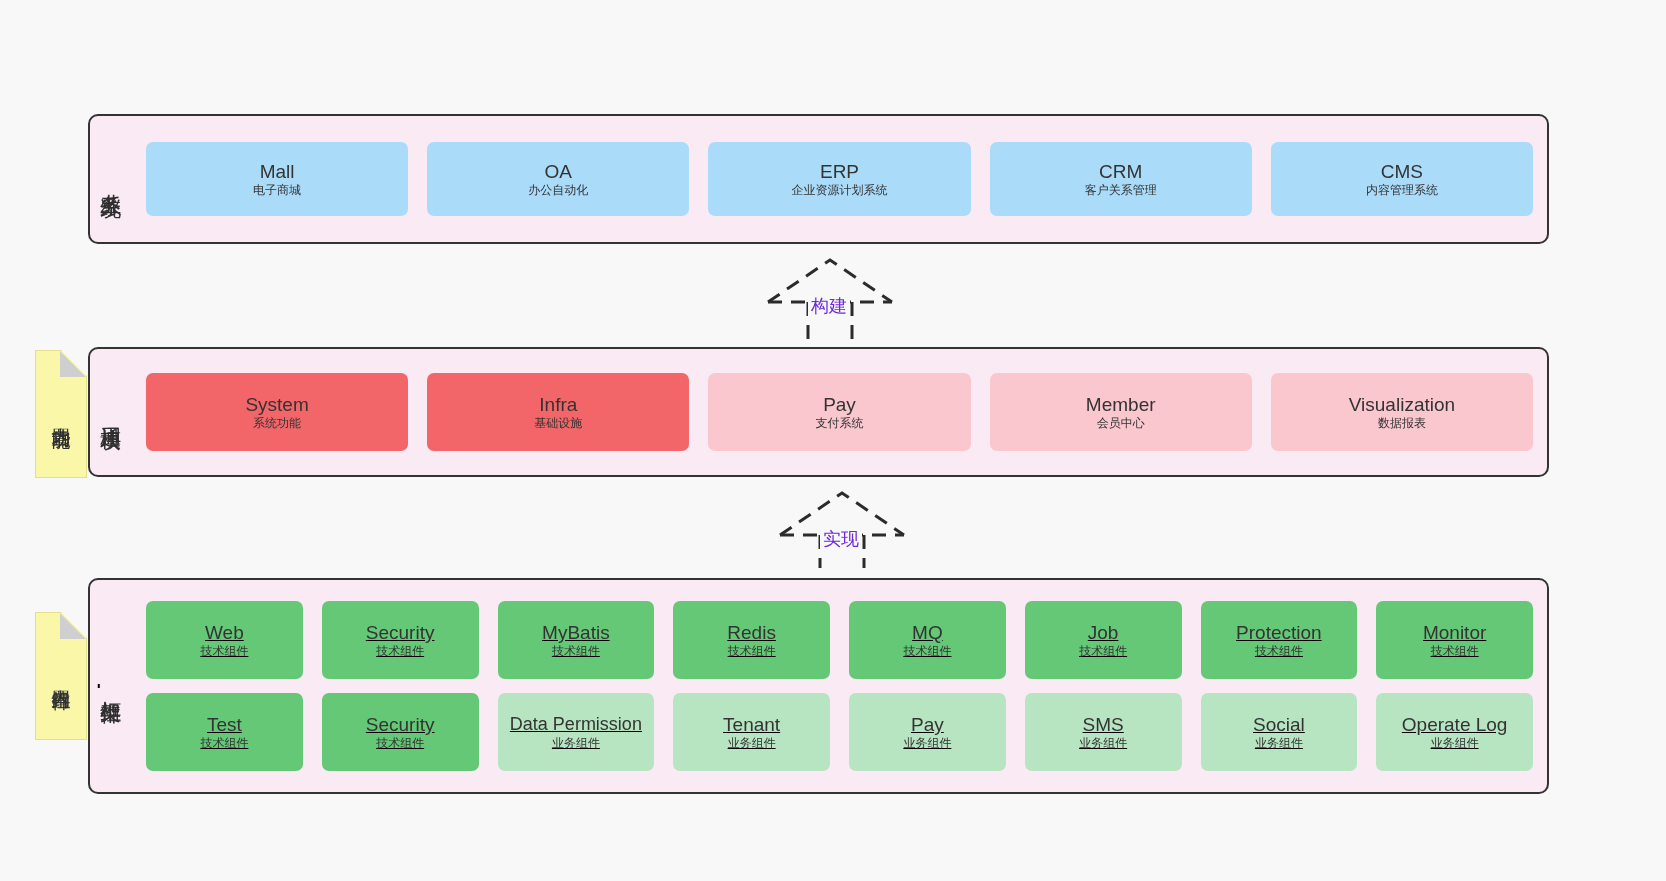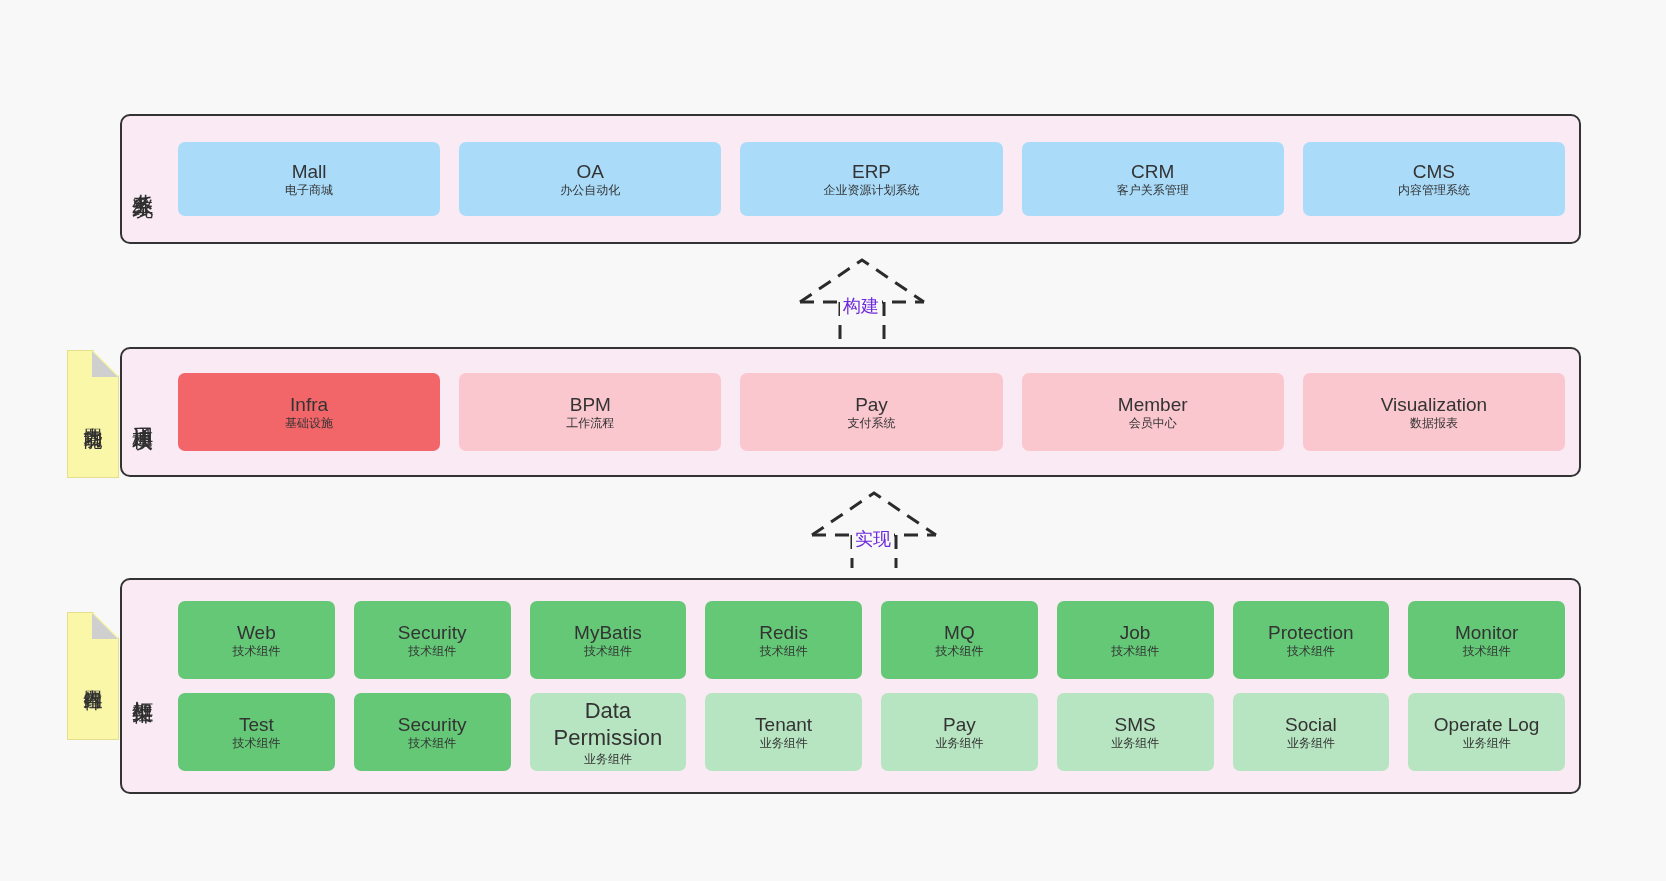--- a/index.html
+++ b/index.html
@@ -8,21 +8,20 @@
     height: 881px;
     background: #f8f8f8;
     font-family: "Liberation Sans", "DejaVu Sans", sans-serif;
     overflow: hidden;
   }
   #stage {
     position: relative;
     width: 1430px;
     height: 881px;
     background: #f8f8f8;
-    margin-left: 32px;
   }
 
   
   .layer {
     position: absolute;
     background: #f9eaf4;
     border: 2px solid #333333;
     border-radius: 10px;
     display: flex;
     align-items: stretch;
@@ -62,21 +61,21 @@
     display: flex;
     flex-direction: column;
     align-items: center;
     justify-content: center;
     text-align: center;
     line-height: 1.22;
     color: #333333;
   }
   .card .t-en { font-size: 19px; }
   .card .t-cn { font-size: 12px; }
-  .card.three-line .t-en { font-size: 22px; }
+  .card.three-line .t-en { font-size: 18px; }
 
   .c-blue        { background: #aadcfa; }
   .c-red         { background: #f2666a; }
   .c-pink        { background: #fbc7cf; }
   .c-green       { background: #64c877; }
   .c-lightgreen  { background: #b7e5c1; }
 
   
   .note {
     position: absolute;
@@ -164,26 +163,26 @@
   <div class="note" style="left:35px; top:350px; width:52px; height:128px;">
     <div class="fold"></div>
     <span>内置功能</span>
   </div>
 
   <div class="layer" style="left:88px; top:347px; width:1461px; height:130px;">
     <div class="layer-title">通用模块</div>
     <div class="layer-body">
       <div class="row" style="height:78px;">
         <div class="card c-red">
+          <span class="t-en">System</span>
+          <span class="t-cn">系统功能</span>
+        </div>
+        <div class="card c-red">
           <span class="t-en">Infra</span>
           <span class="t-cn">基础设施</span>
-        </div>
-        <div class="card c-pink">
-          <span class="t-en">BPM</span>
-          <span class="t-cn">工作流程</span>
         </div>
         <div class="card c-pink">
           <span class="t-en">Pay</span>
           <span class="t-cn">支付系统</span>
         </div>
         <div class="card c-pink">
           <span class="t-en">Member</span>
           <span class="t-cn">会员中心</span>
         </div>
         <div class="card c-pink">
@@ -202,21 +201,21 @@
       <path d="M92 46 L92 79" fill="none" stroke="#2b2b2b" stroke-width="3" stroke-dasharray="14 9"></path>
     </svg>
     <div class="arrow-label" style="left:48px; top:38px;">实现</div>
   </div>
 
   <div class="note" style="left:35px; top:612px; width:52px; height:128px;">
     <div class="fold"></div>
     <span>内置组件</span>
   </div>
 
-  <div class="layer" style="left:88px; top:578px; width:1461px; height:216px;">
+  <div class="layer" style="left:88px; top:578px; width:1461px; height:216px;text-decoration:underline;">
     <div class="layer-title">框架组件</div>
     <div class="layer-body">
 
       <div class="row" style="height:78px;">
         <div class="card c-green">
           <span class="t-en">Web</span>
           <span class="t-cn">技术组件</span>
         </div>
         <div class="card c-green">
           <span class="t-en">Security</span>

